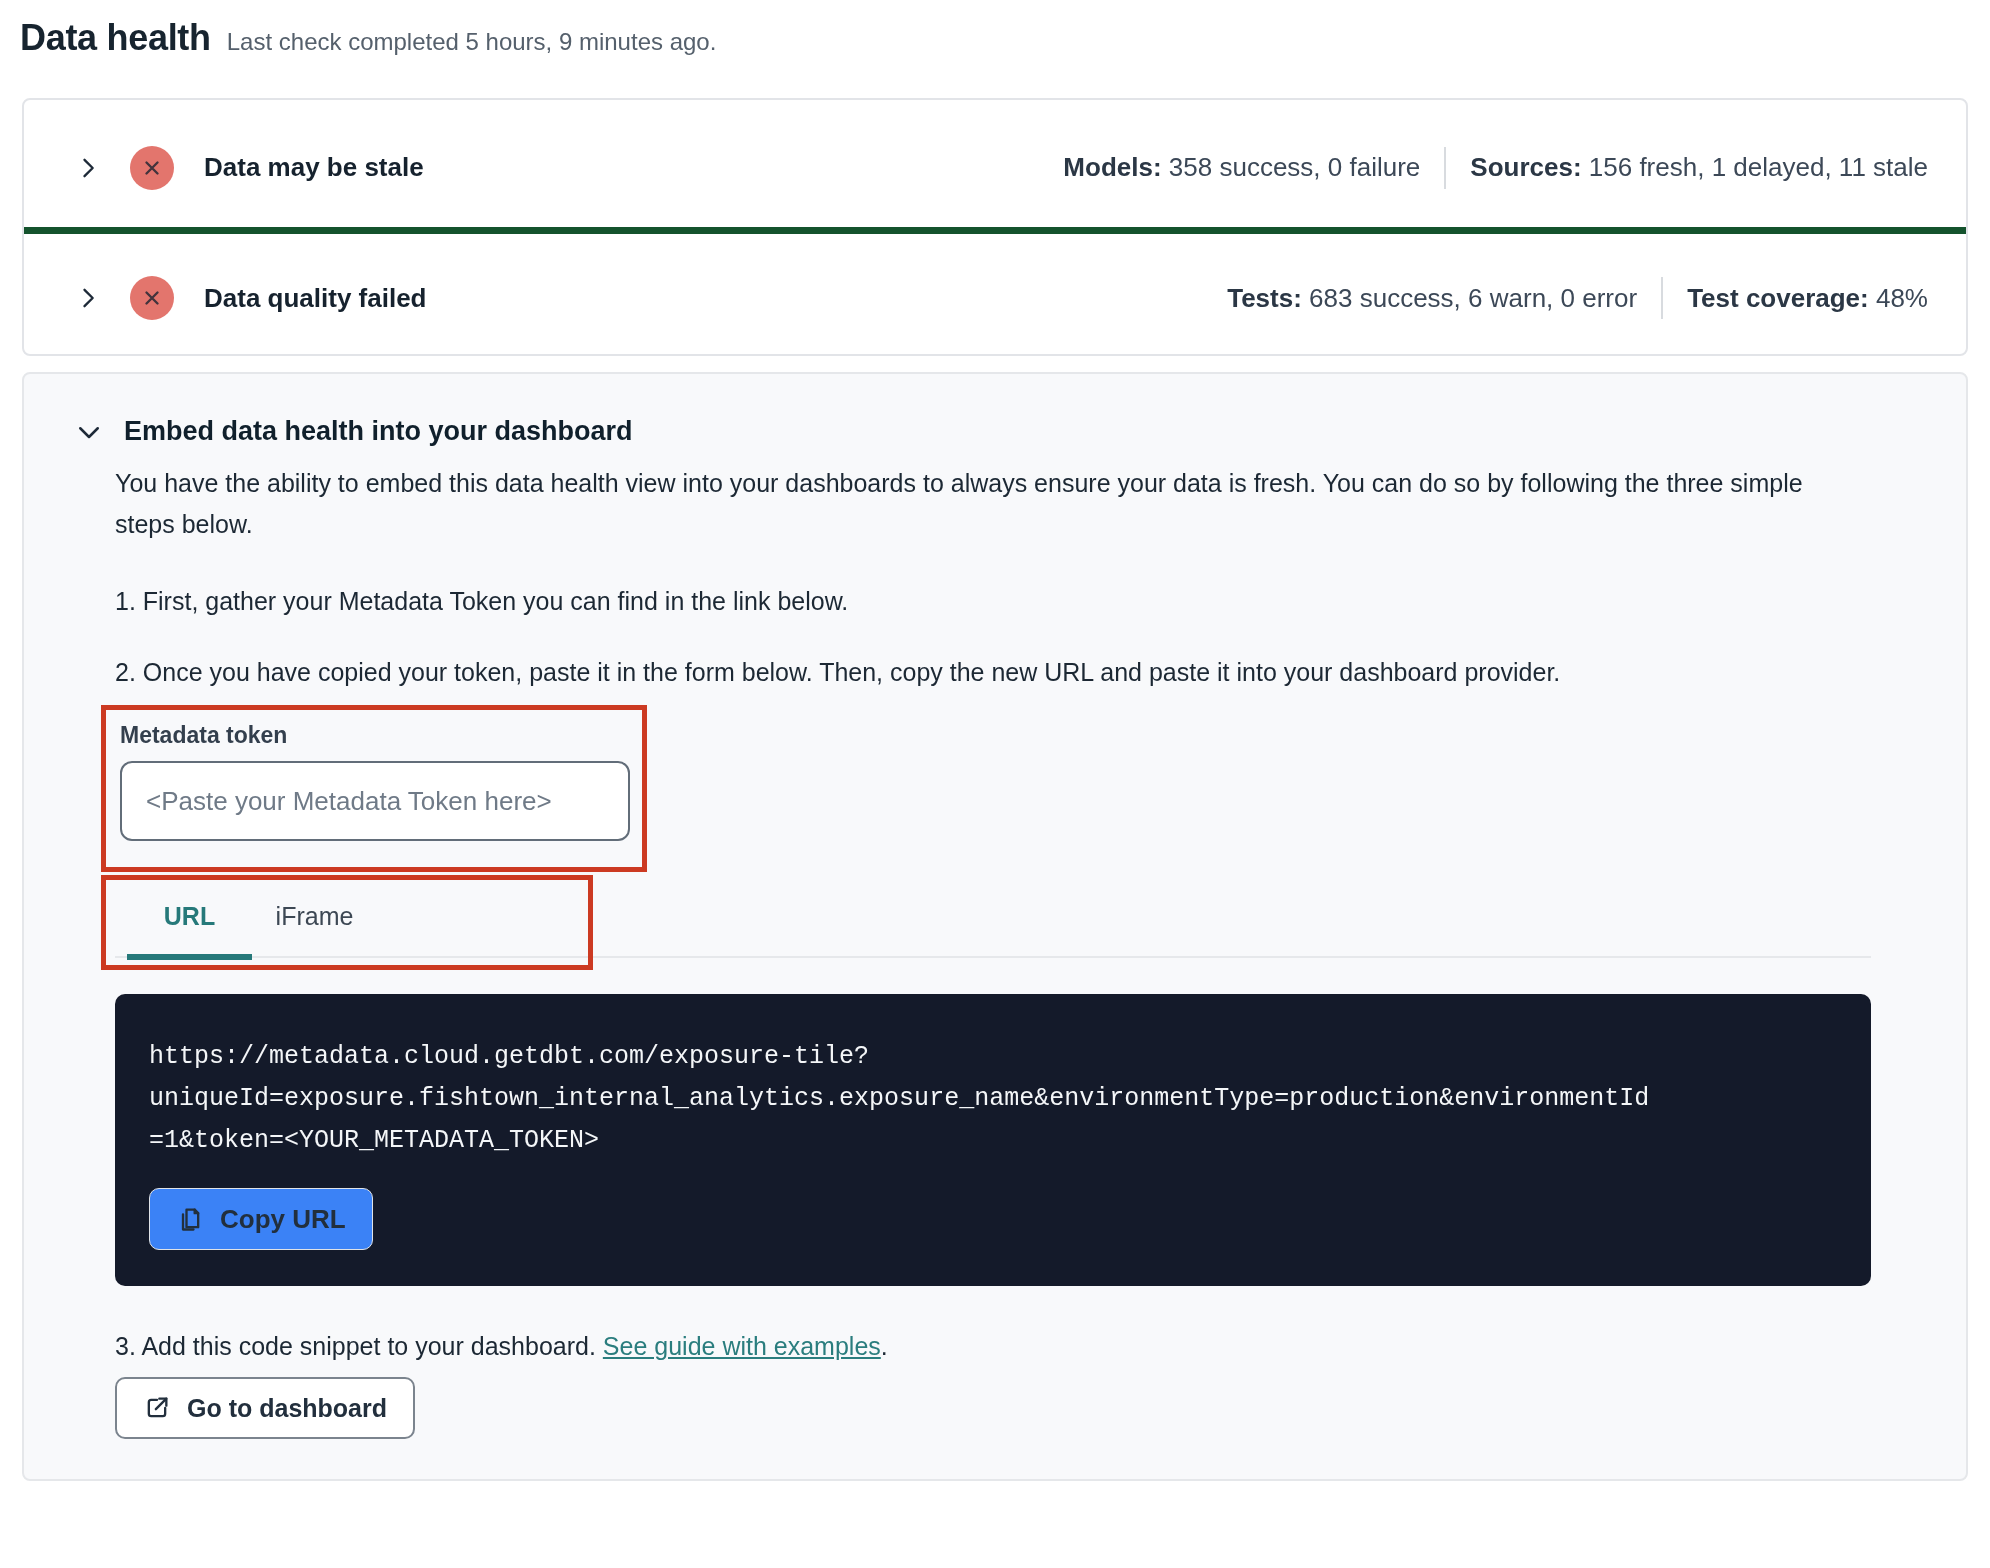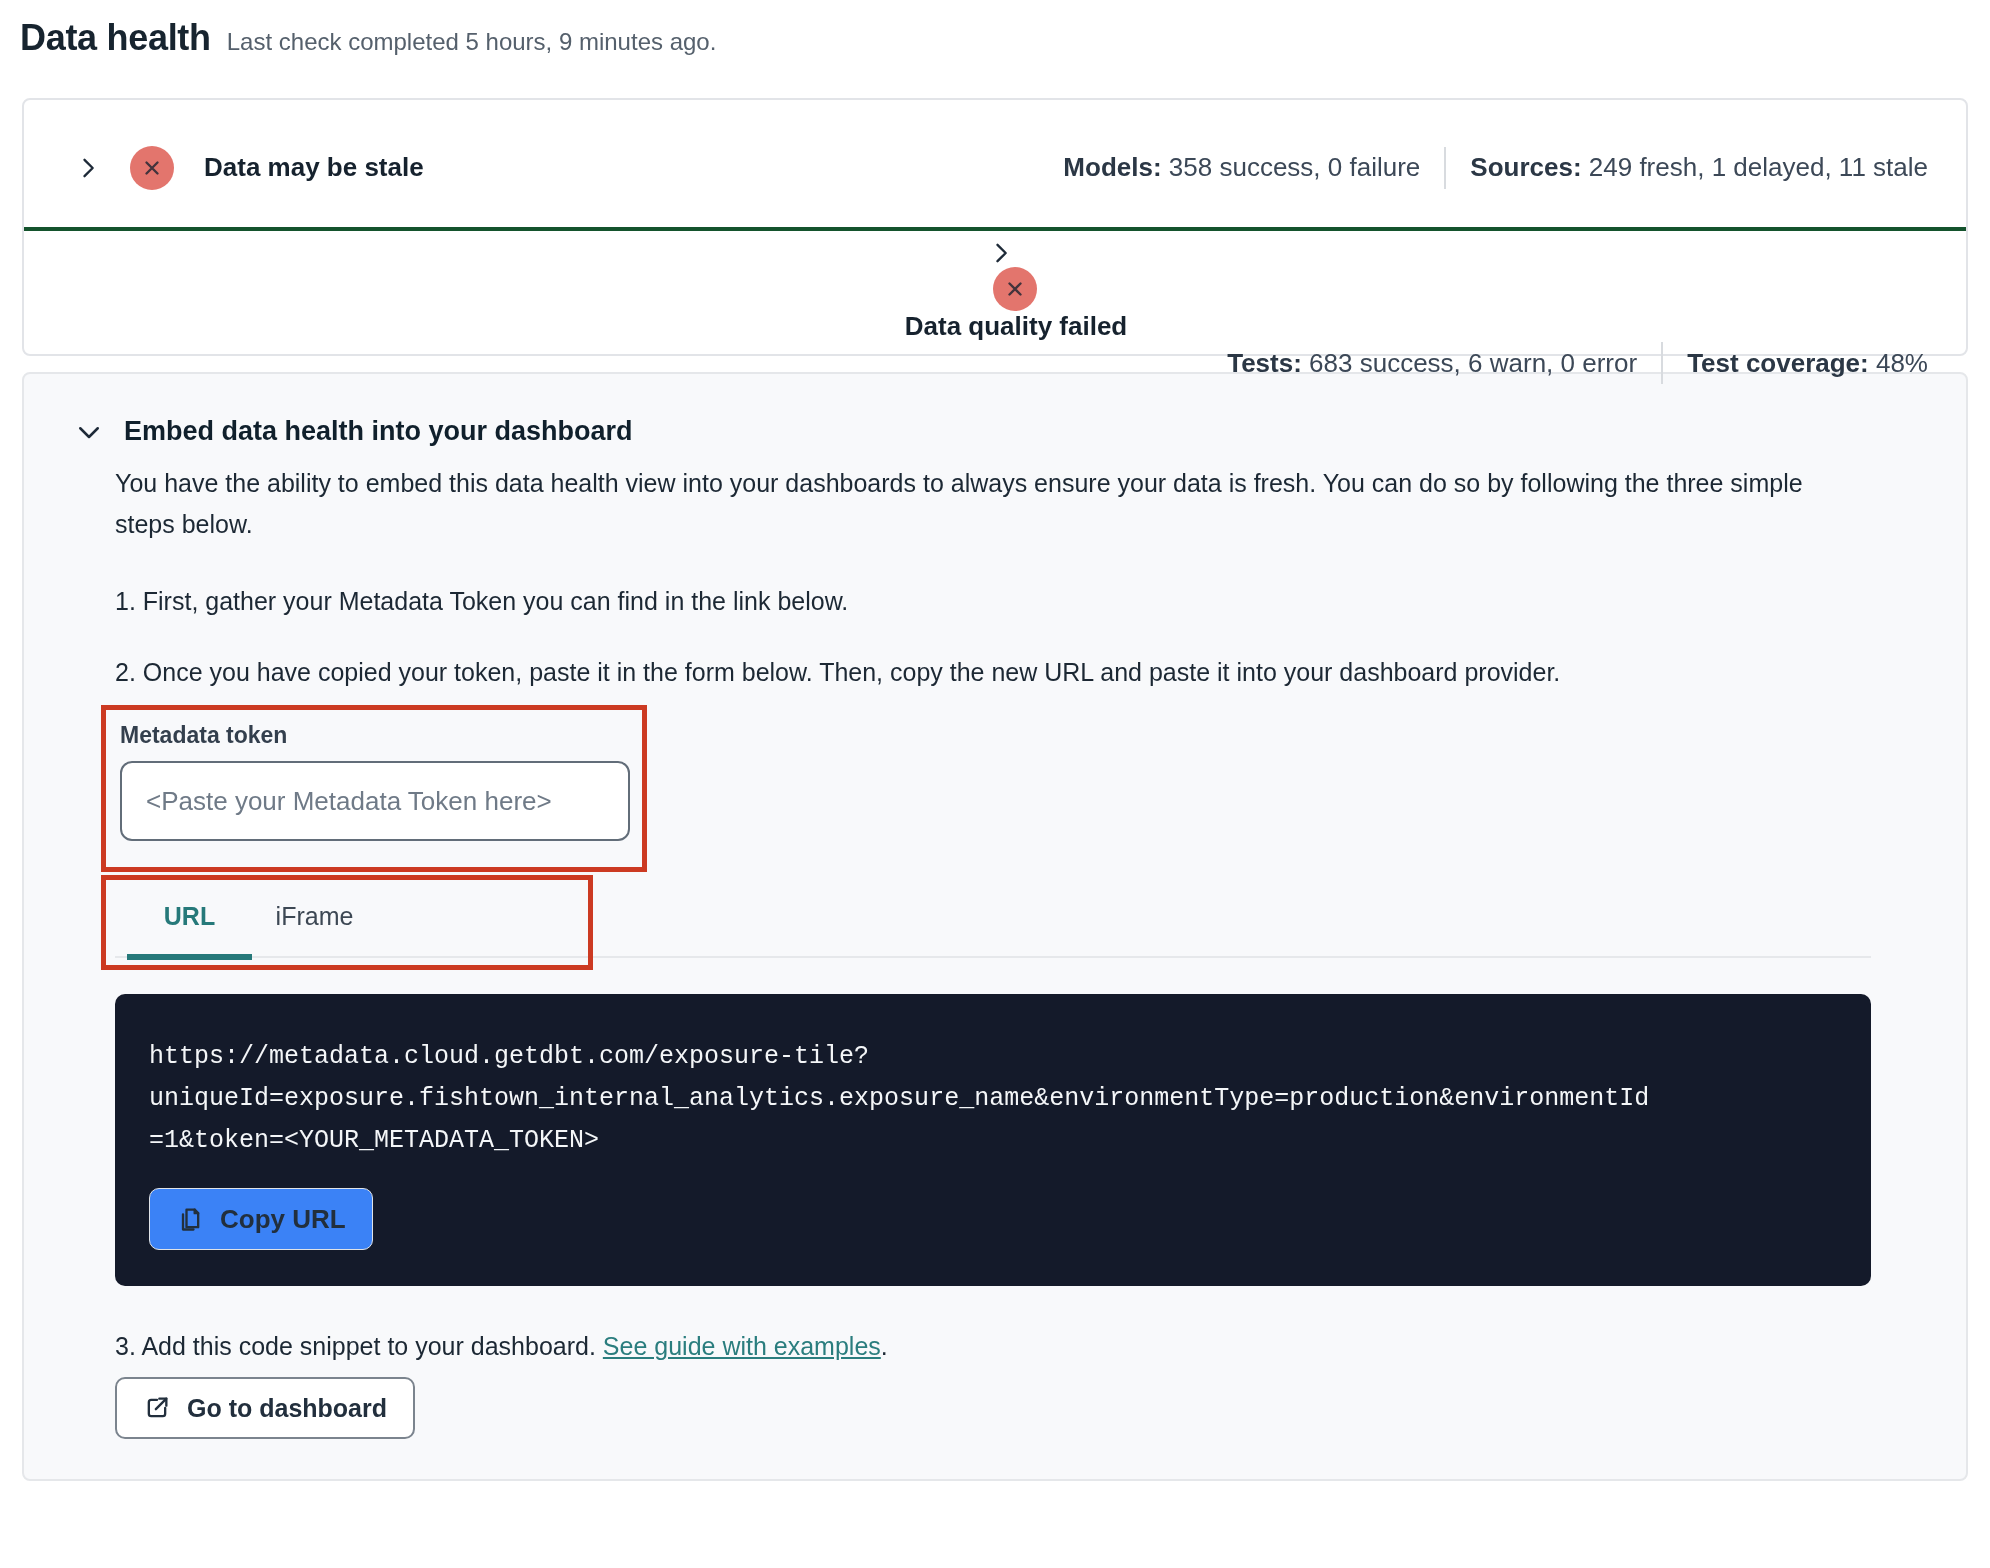--- a/index.html
+++ b/index.html
@@ -13,21 +13,21 @@
   svg { display: block; }
 
   
   .page-header { display: flex; align-items: baseline; gap: 16px; padding: 14px 20px 0 20px; }
   .page-title { margin: 0; font-size: 36px; line-height: 48px; font-weight: 600; color: #17242f; letter-spacing: -0.3px; }
   .page-subtitle { font-size: 24px; color: #55606c; }
 
   
   .status-card { margin: 36px 22px 0; background: #fff; border: 2px solid #e2e4e8; border-radius: 8px; }
   .status-row { height: 127px; display: flex; align-items: center; padding: 8px 38px 0 50px; cursor: pointer; }
-  .status-row + .status-row { border-top: 4px solid #14532d; flex-direction: column; }
+  .status-row + .status-row { border-top: 7px solid #14532d; }
   .chev { color: #1e2a38; flex: 0 0 auto; }
   .error-badge { width: 44px; height: 44px; border-radius: 50%; background: #e3756d;
     display: flex; align-items: center; justify-content: center; margin-left: 28px; flex: 0 0 auto; }
   .status-title { font-size: 26px; font-weight: 700; margin-left: 30px; color: #16222e; white-space: nowrap; }
   .status-stats { margin-left: auto; display: flex; align-items: center; gap: 24px; font-size: 26px; color: #3c4857; white-space: nowrap; }
   .status-stats b { color: #2b3745; font-weight: 700; }
   .stat-divider { width: 2px; height: 42px; background: #d8dbdf; }
 
   
   .embed-panel { margin: 16px 22px 0; background: #f8f9fb; border: 2px solid #e5e7ea; border-radius: 8px;
@@ -90,21 +90,21 @@
     </span>
     <span class="error-badge">
       <svg width="22" height="22" viewBox="0 0 24 24" fill="none" stroke="#43333c" stroke-width="2.6" stroke-linecap="round">
           <path d="M6 6l12 12M18 6L6 18"></path>
         </svg>
     </span>
     <span class="status-title">Data may be stale</span>
     <span class="status-stats">
       <span><b>Models:</b> <span>358 success, 0 failure</span></span>
       <span class="stat-divider"></span>
-      <span><b>Sources:</b> <span>249 fresh, 1 delayed, 11 stale</span></span>
+      <span><b>Sources:</b> <span>156 fresh, 1 delayed, 11 stale</span></span>
     </span>
   </div>
 
   <div class="status-row">
     <span class="chev">
       <svg width="28" height="28" viewBox="0 0 24 24" fill="none" stroke="currentColor" stroke-width="2" stroke-linecap="round" stroke-linejoin="round">
           <path d="M9 5l7 7-7 7"></path>
         </svg>
     </span>
     <span class="error-badge">

